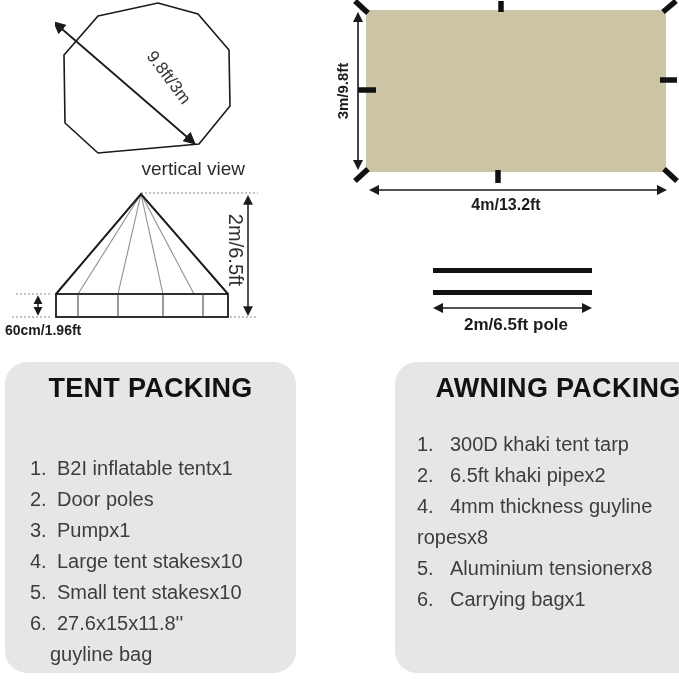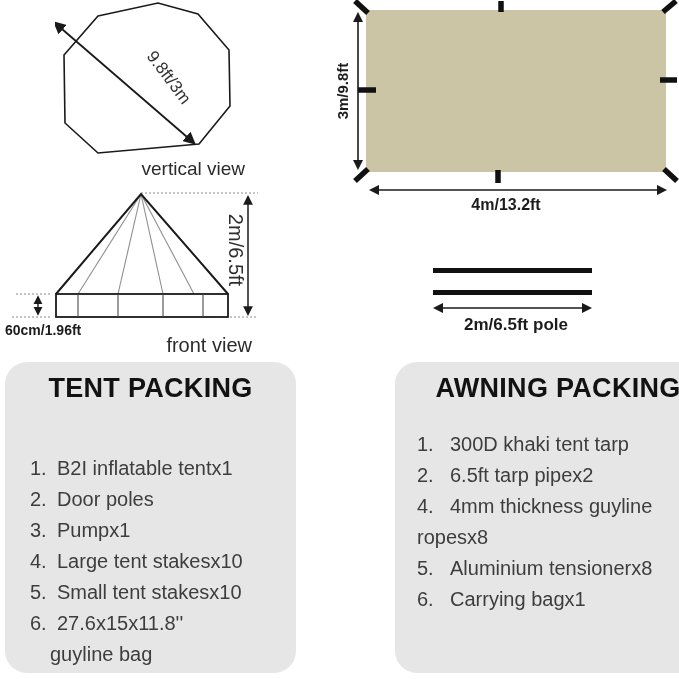--- a/index.html
+++ b/index.html
@@ -75,21 +75,20 @@
       <line x1="163" y1="109" x2="163" y2="132"></line>
       <line x1="203" y1="109" x2="203" y2="132"></line>
     </g>
 
     <line x1="248" y1="12" x2="248" y2="129" stroke="#1a1a1a" stroke-width="1.5" marker-start="url(#ahB)" marker-end="url(#ahB)"></line>
     <text x="234" y="65" transform="rotate(90 234 65)" text-anchor="middle" dominant-baseline="middle" font-size="20" fill="#2e2e2e">2m/6.5ft</text>
 
     <line x1="38" y1="112" x2="38" y2="129" stroke="#1a1a1a" stroke-width="1.4" marker-start="url(#ahB)" marker-end="url(#ahB)"></line>
     <text x="5" y="150" font-size="14" font-weight="bold" fill="#1c1c1c">60cm/1.96ft</text>
   </svg>
-  <div class="caption abs" style="left:52px;top:334px;width:200px;font-size:20px;">front view</div>
 
   <svg class="abs" style="left:330px;top:0;" width="349" height="215" viewBox="0 0 349 215">
     <defs>
       <marker id="ahC" viewBox="0 0 10 10" refX="8" refY="5" markerWidth="6.5" markerHeight="6.5" orient="auto-start-reverse">
         <path d="M0,0 L10,5 L0,10 z" fill="#1a1a1a"></path>
       </marker>
     </defs>
     <rect x="36" y="10" width="300" height="162" fill="#cbc5a6"></rect>
     <g stroke="#111" stroke-width="5.5">
       <line x1="38" y1="13" x2="25" y2="1"></line>
@@ -129,21 +128,21 @@
         <div class="pack-row"><span class="num">5.</span><span>Small tent stakesx10</span></div>
         <div class="pack-row"><span class="num">6.</span><span>27.6x15x11.8''</span></div>
         <div class="pack-row indent"><span>guyline bag</span></div>
       </div>
   </div>
 
   <div class="panel" id="awning-panel">
     <h2>AWNING PACKING</h2>
     <div class="pack-list">
         <div class="pack-row"><span class="num">1.</span><span>300D khaki tent tarp</span></div>
-        <div class="pack-row"><span class="num">2.</span><span>6.5ft tarp pipex2</span></div>
+        <div class="pack-row"><span class="num">2.</span><span>6.5ft khaki pipex2</span></div>
         <div class="pack-row"><span class="num">4.</span><span>4mm thickness guyline</span></div>
         <div class="pack-row"><span>ropesx8</span></div>
         <div class="pack-row"><span class="num">5.</span><span>Aluminium tensionerx8</span></div>
         <div class="pack-row"><span class="num">6.</span><span>Carrying bagx1</span></div>
       </div>
   </div>
 
 </div>
 
 </body></html>

